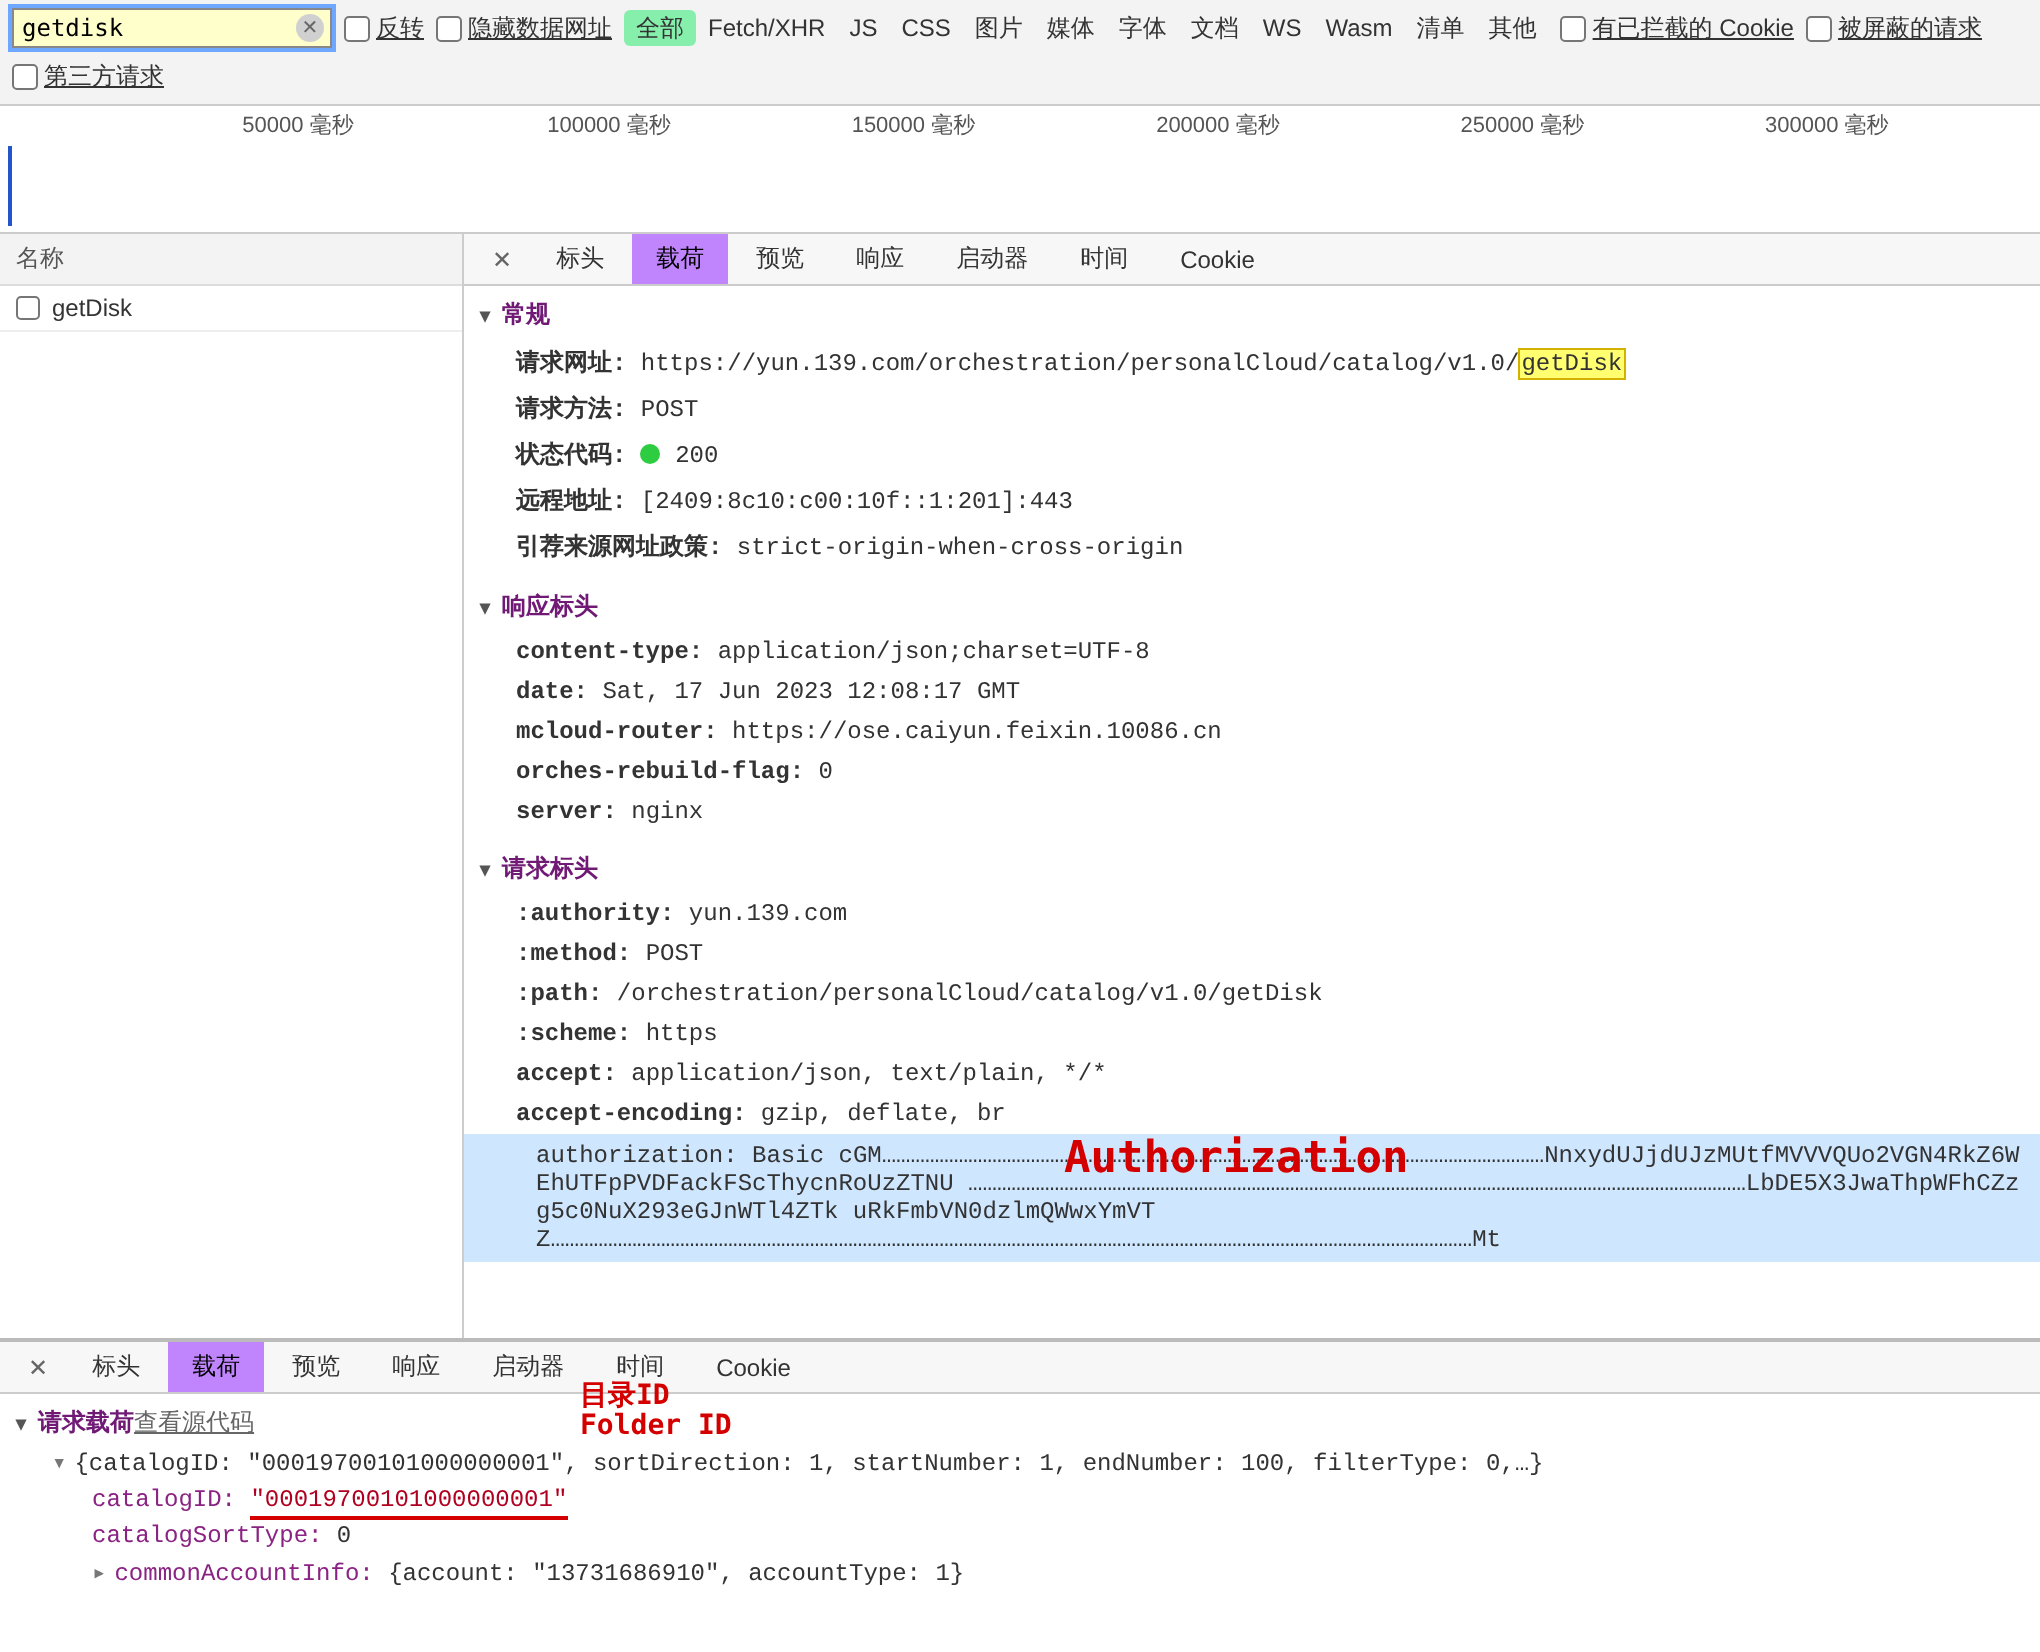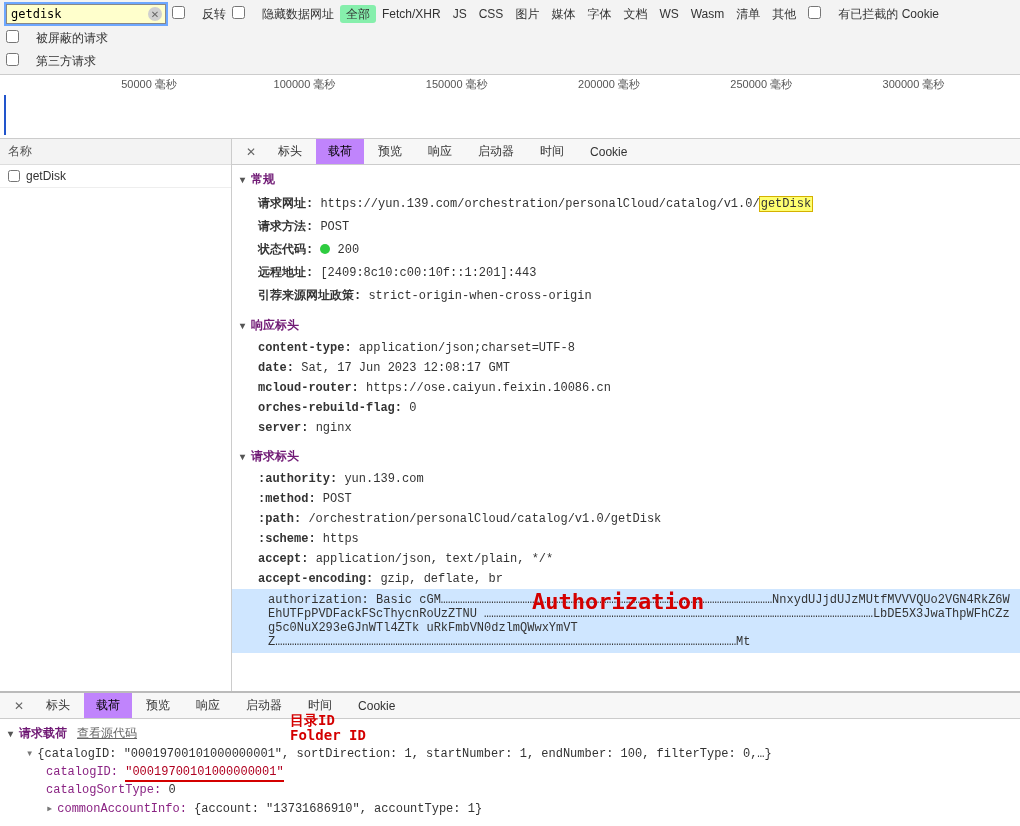--- a/index.html
+++ b/index.html
@@ -41,21 +41,21 @@
   right: 4px; top: 50%;
   transform: translateY(-50%);
   width: 14px; height: 14px;
   border-radius: 50%;
   background: #d0d0d0;
   color: #666;
   font-size: 10px;
   display: flex; align-items: center; justify-content: center;
   cursor: pointer;
 }
-.chk { display: inline-flex; gap: 17px; color: #333; }
+.chk { display: inline-flex; align-items: center; gap: 3px; color: #333; text-decoration: underline; }
 .chk input { width: 13px; height: 13px; }
 .pill {
   padding: 2px 6px;
   cursor: pointer;
   color: #333;
 }
 .pill.active { background: #86efac; border-radius: 3px; margin-top: 48px; }
 .row2 { width: 100%; }
 
 
@@ -167,21 +167,21 @@
 
 
 .payload-panel {
   border-top: 2px solid #bbb;
 }
 .payload-body {
   padding: 4px 0;
   font-size: 12px;
 }
 .pl-row {
-  display: flex; align-items: center; gap: 10px;
+  display: flex; align-items: center; 
   padding: 2px 8px;
 }
 .json-line { padding: 2px 8px 2px 26px; word-break: break-all; }
 .json-line .pk { color: #8a2383; }
 .json-line .ps { color: #b00020; }
 .json-line .arrow { color: #777; margin-right: 4px; }
 .json-line.child { padding-left: 46px; }
 .underline-red {
   border-bottom: 2px solid #d40000;
   padding-bottom: 1px;

